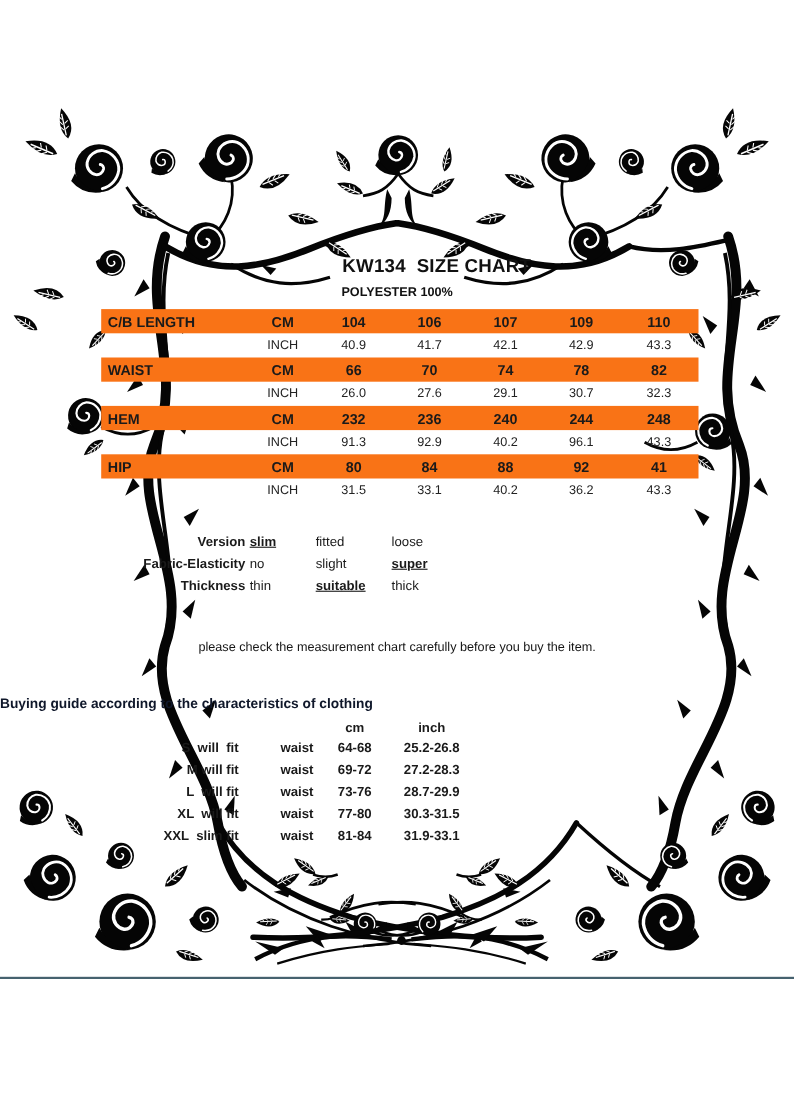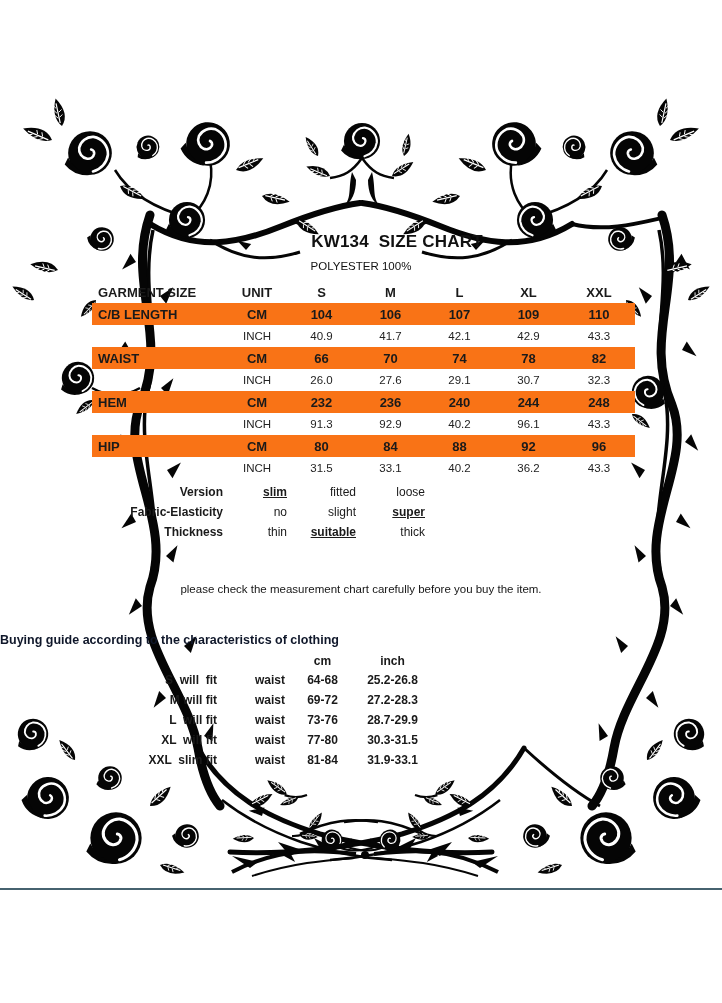--- a/index.html
+++ b/index.html
@@ -7,39 +7,39 @@
     width:722px;height:1003px;position:relative;background:#ffffff;
     font-family:"Liberation Sans", sans-serif;color:#1a1a1a;overflow:hidden;
   }
   .decor{position:absolute;left:0;top:0;width:722px;height:1003px;}
   .title{
     position:absolute;top:232px;left:0;width:722px;text-align:center;
     font-size:17px;font-weight:bold;white-space:pre;letter-spacing:.2px;color:#111;margin-left:36px;
   }
   .subtitle{
     position:absolute;top:260px;left:0;width:722px;text-align:center;
-    font-size:11.5px;font-weight:normal;white-space:pre;color:#111;
+    font-size:11.5px;font-weight:bold;white-space:pre;color:#111;
   }
   .size-table{position:absolute;left:92px;top:281px;width:543px;}
   .trow{
     display:grid;grid-template-columns:135px 60px 69px 69px 69px 69px 72px;
     height:22px;align-items:center;
   }
   .trow .c{text-align:center;}
   .trow .lbl{text-align:left;padding-left:6px;font-weight:bold;font-size:13px;}
   .trow.head{font-weight:bold;font-size:13px;}
   .trow.cm{background:#f97316;font-weight:bold;font-size:13px;}
   .trow.inch{font-size:11.5px;color:#222;}
   .attrs{position:absolute;left:92px;top:482px;width:543px;}
   .arow{
     display:grid;grid-template-columns:135px 60px 69px 69px 69px 69px 72px;
     height:20px;align-items:center;font-size:12px;
   }
   .arow .albl{text-align:right;font-weight:bold;padding-right:4px;white-space:pre;}
-  .opt{text-align:right;white-space:pre;}
+  .opt{text-align:left;white-space:pre;}
   .hl{font-weight:bold;text-decoration:underline;}
   .span2{grid-column:4 / span 2;}
   .notes{
     position:absolute;top:581px;left:0;width:722px;text-align:center;
     font-size:11.5px;line-height:16px;color:#151515;
   }
   .bg-title{
     position:absolute;top:633px;left:0;width:722px;text-align:left;
     font-weight:bold;font-size:12.5px;color:#0f172a;
   }
@@ -179,29 +179,20 @@
     <path d="M372,172 C376,188 372,198 380,206 C372,202 368,192 368,180 Z" fill="#050505"></path>
   </g>
 
   <circle cx="365" cy="855" r="4" fill="#050505"></circle>
 </svg>
 
 <div class="title">KW134  SIZE CHART</div>
 <div class="subtitle">POLYESTER 100%</div>
 
 <div class="size-table">
-  <div class="trow head">
-    <div class="lbl">GARMENT SIZE</div>
-    <div class="c">UNIT</div>
-    <div class="c">S</div>
-    <div class="c">M</div>
-    <div class="c">L</div>
-    <div class="c">XL</div>
-    <div class="c">XXL</div>
-  </div>
   <div class="trow cm">
     <div class="lbl">C/B LENGTH</div>
     <div class="c">CM</div>
     <div class="c">104</div>
     <div class="c">106</div>
     <div class="c">107</div>
     <div class="c">109</div>
     <div class="c">110</div>
   </div>
   <div class="trow inch">
@@ -249,21 +240,21 @@
     <div class="c">96.1</div>
     <div class="c">43.3</div>
   </div>
   <div class="trow cm">
     <div class="lbl">HIP</div>
     <div class="c">CM</div>
     <div class="c">80</div>
     <div class="c">84</div>
     <div class="c">88</div>
     <div class="c">92</div>
-    <div class="c">96</div>
+    <div class="c">41</div>
   </div>
   <div class="trow inch">
     <div class="lbl"></div>
     <div class="c">INCH</div>
     <div class="c">31.5</div>
     <div class="c">33.1</div>
     <div class="c">40.2</div>
     <div class="c">36.2</div>
     <div class="c">43.3</div>
   </div>

